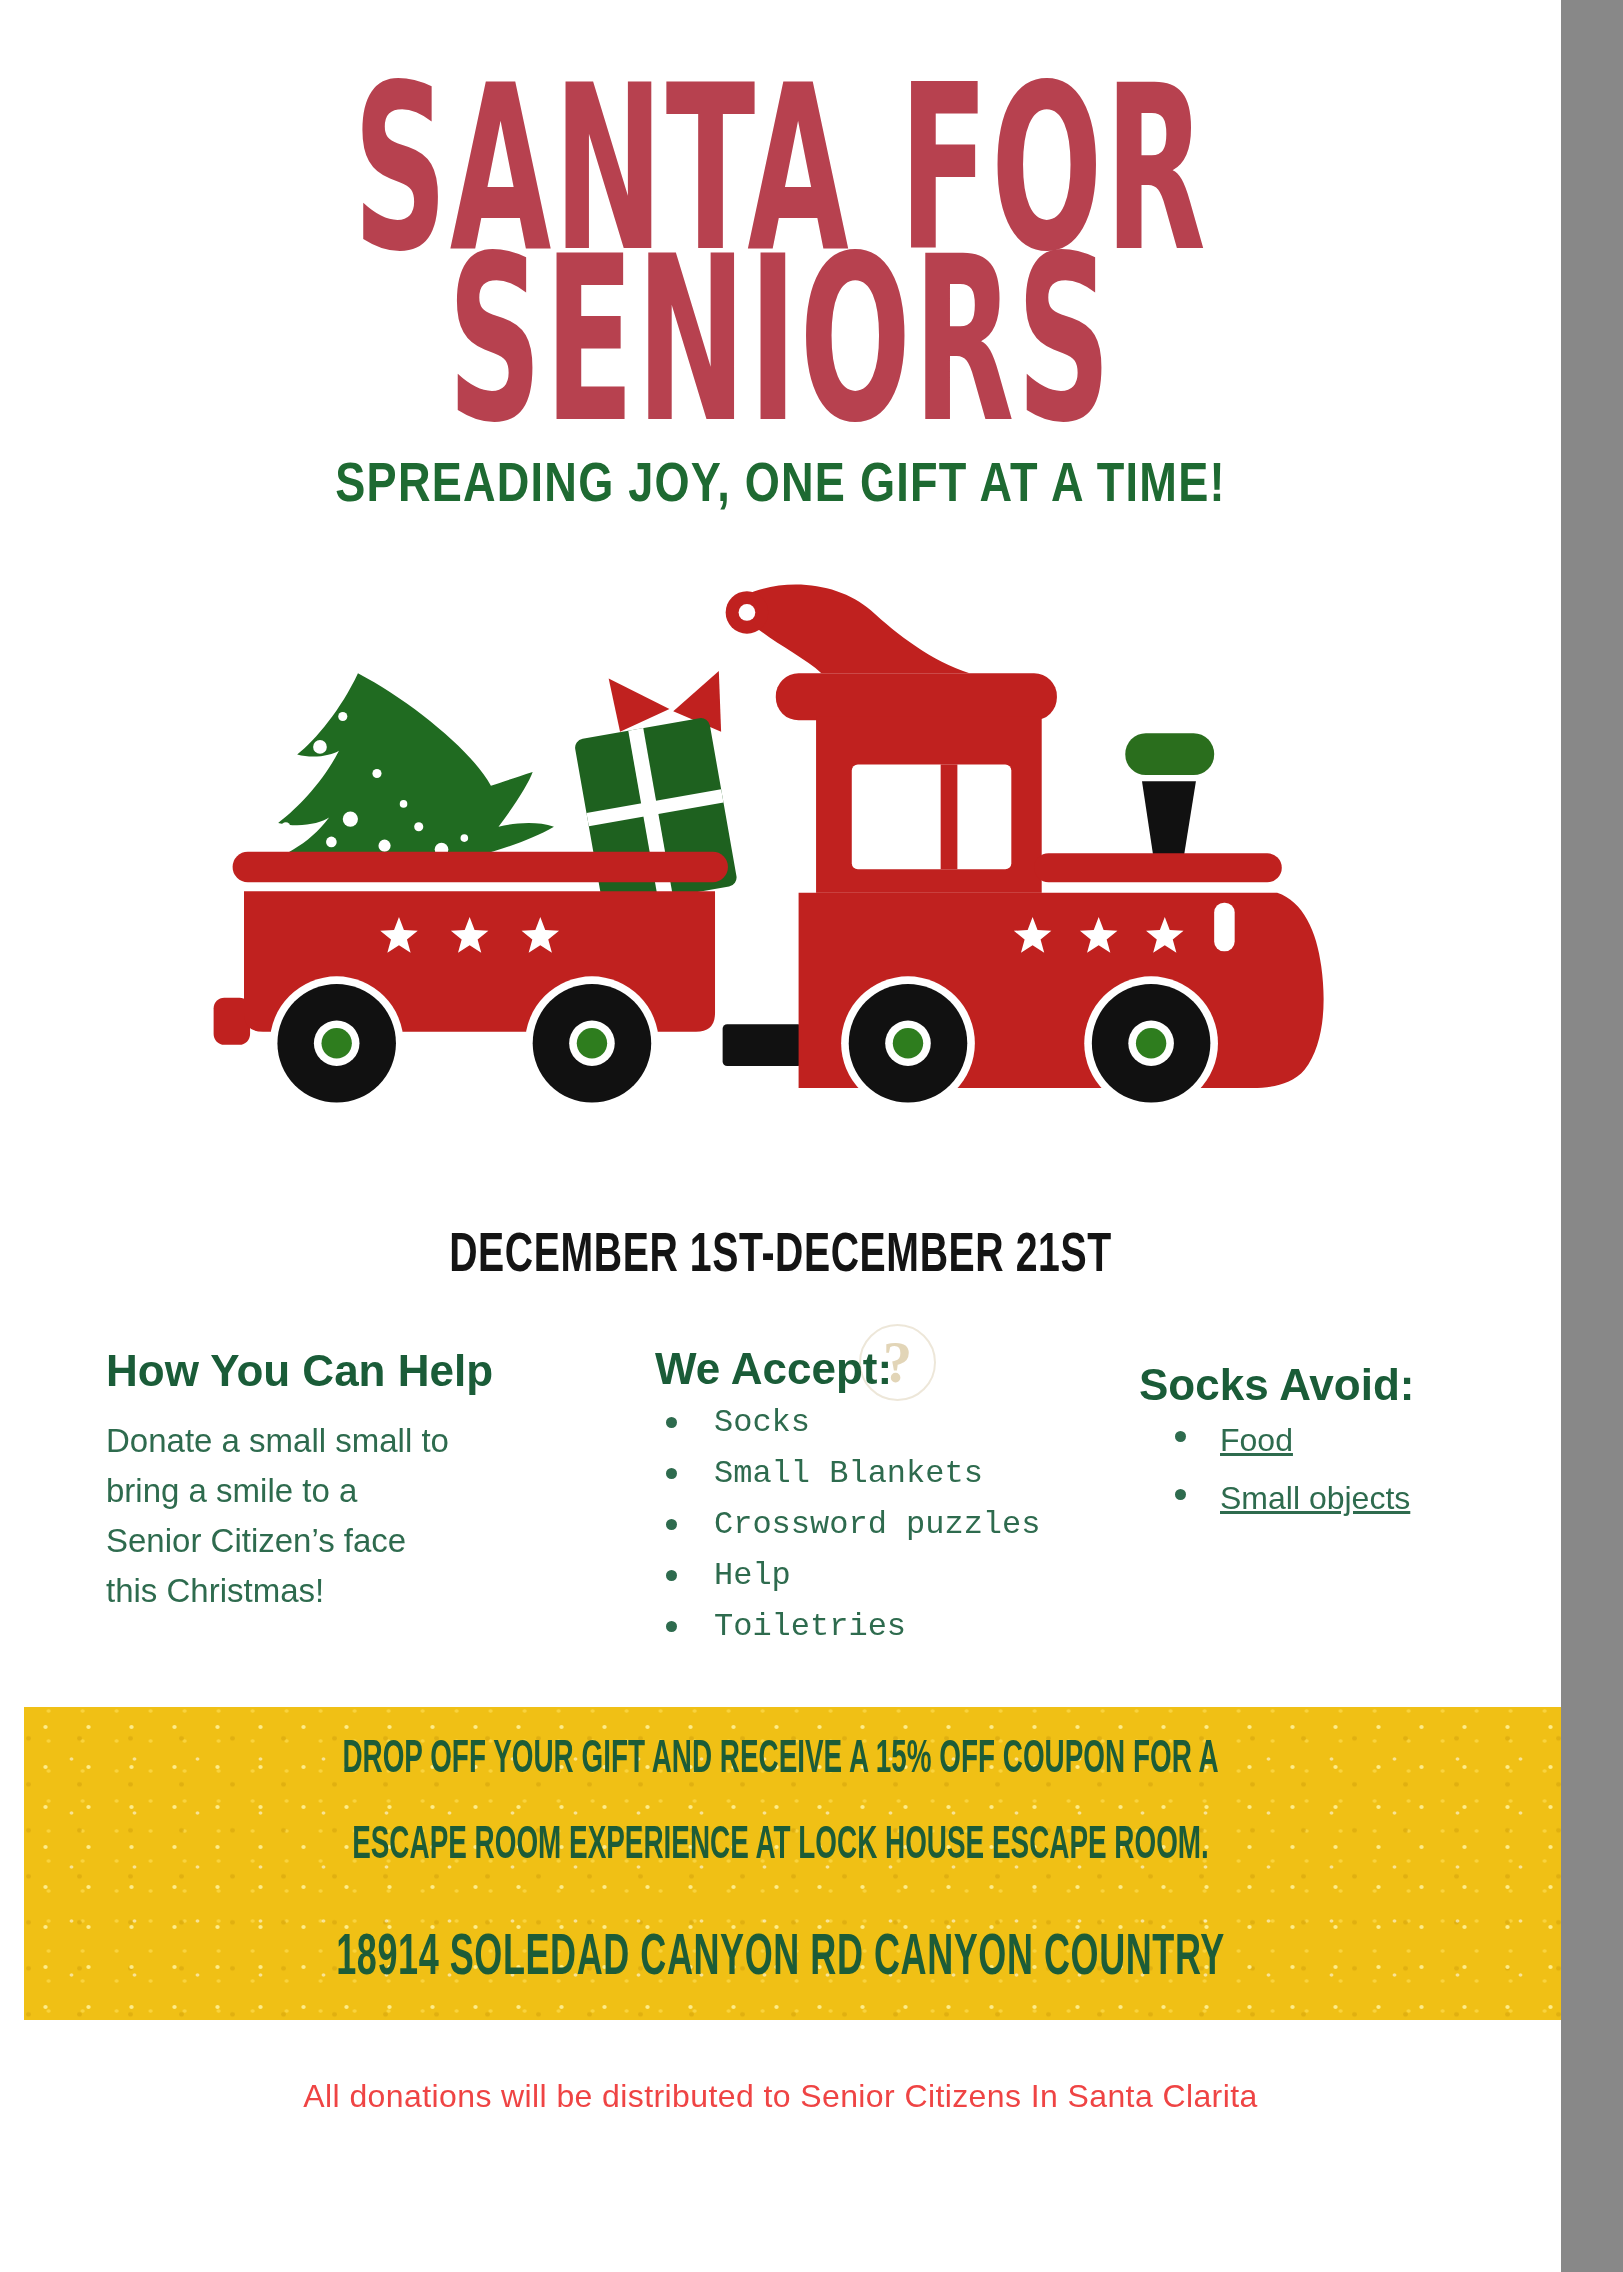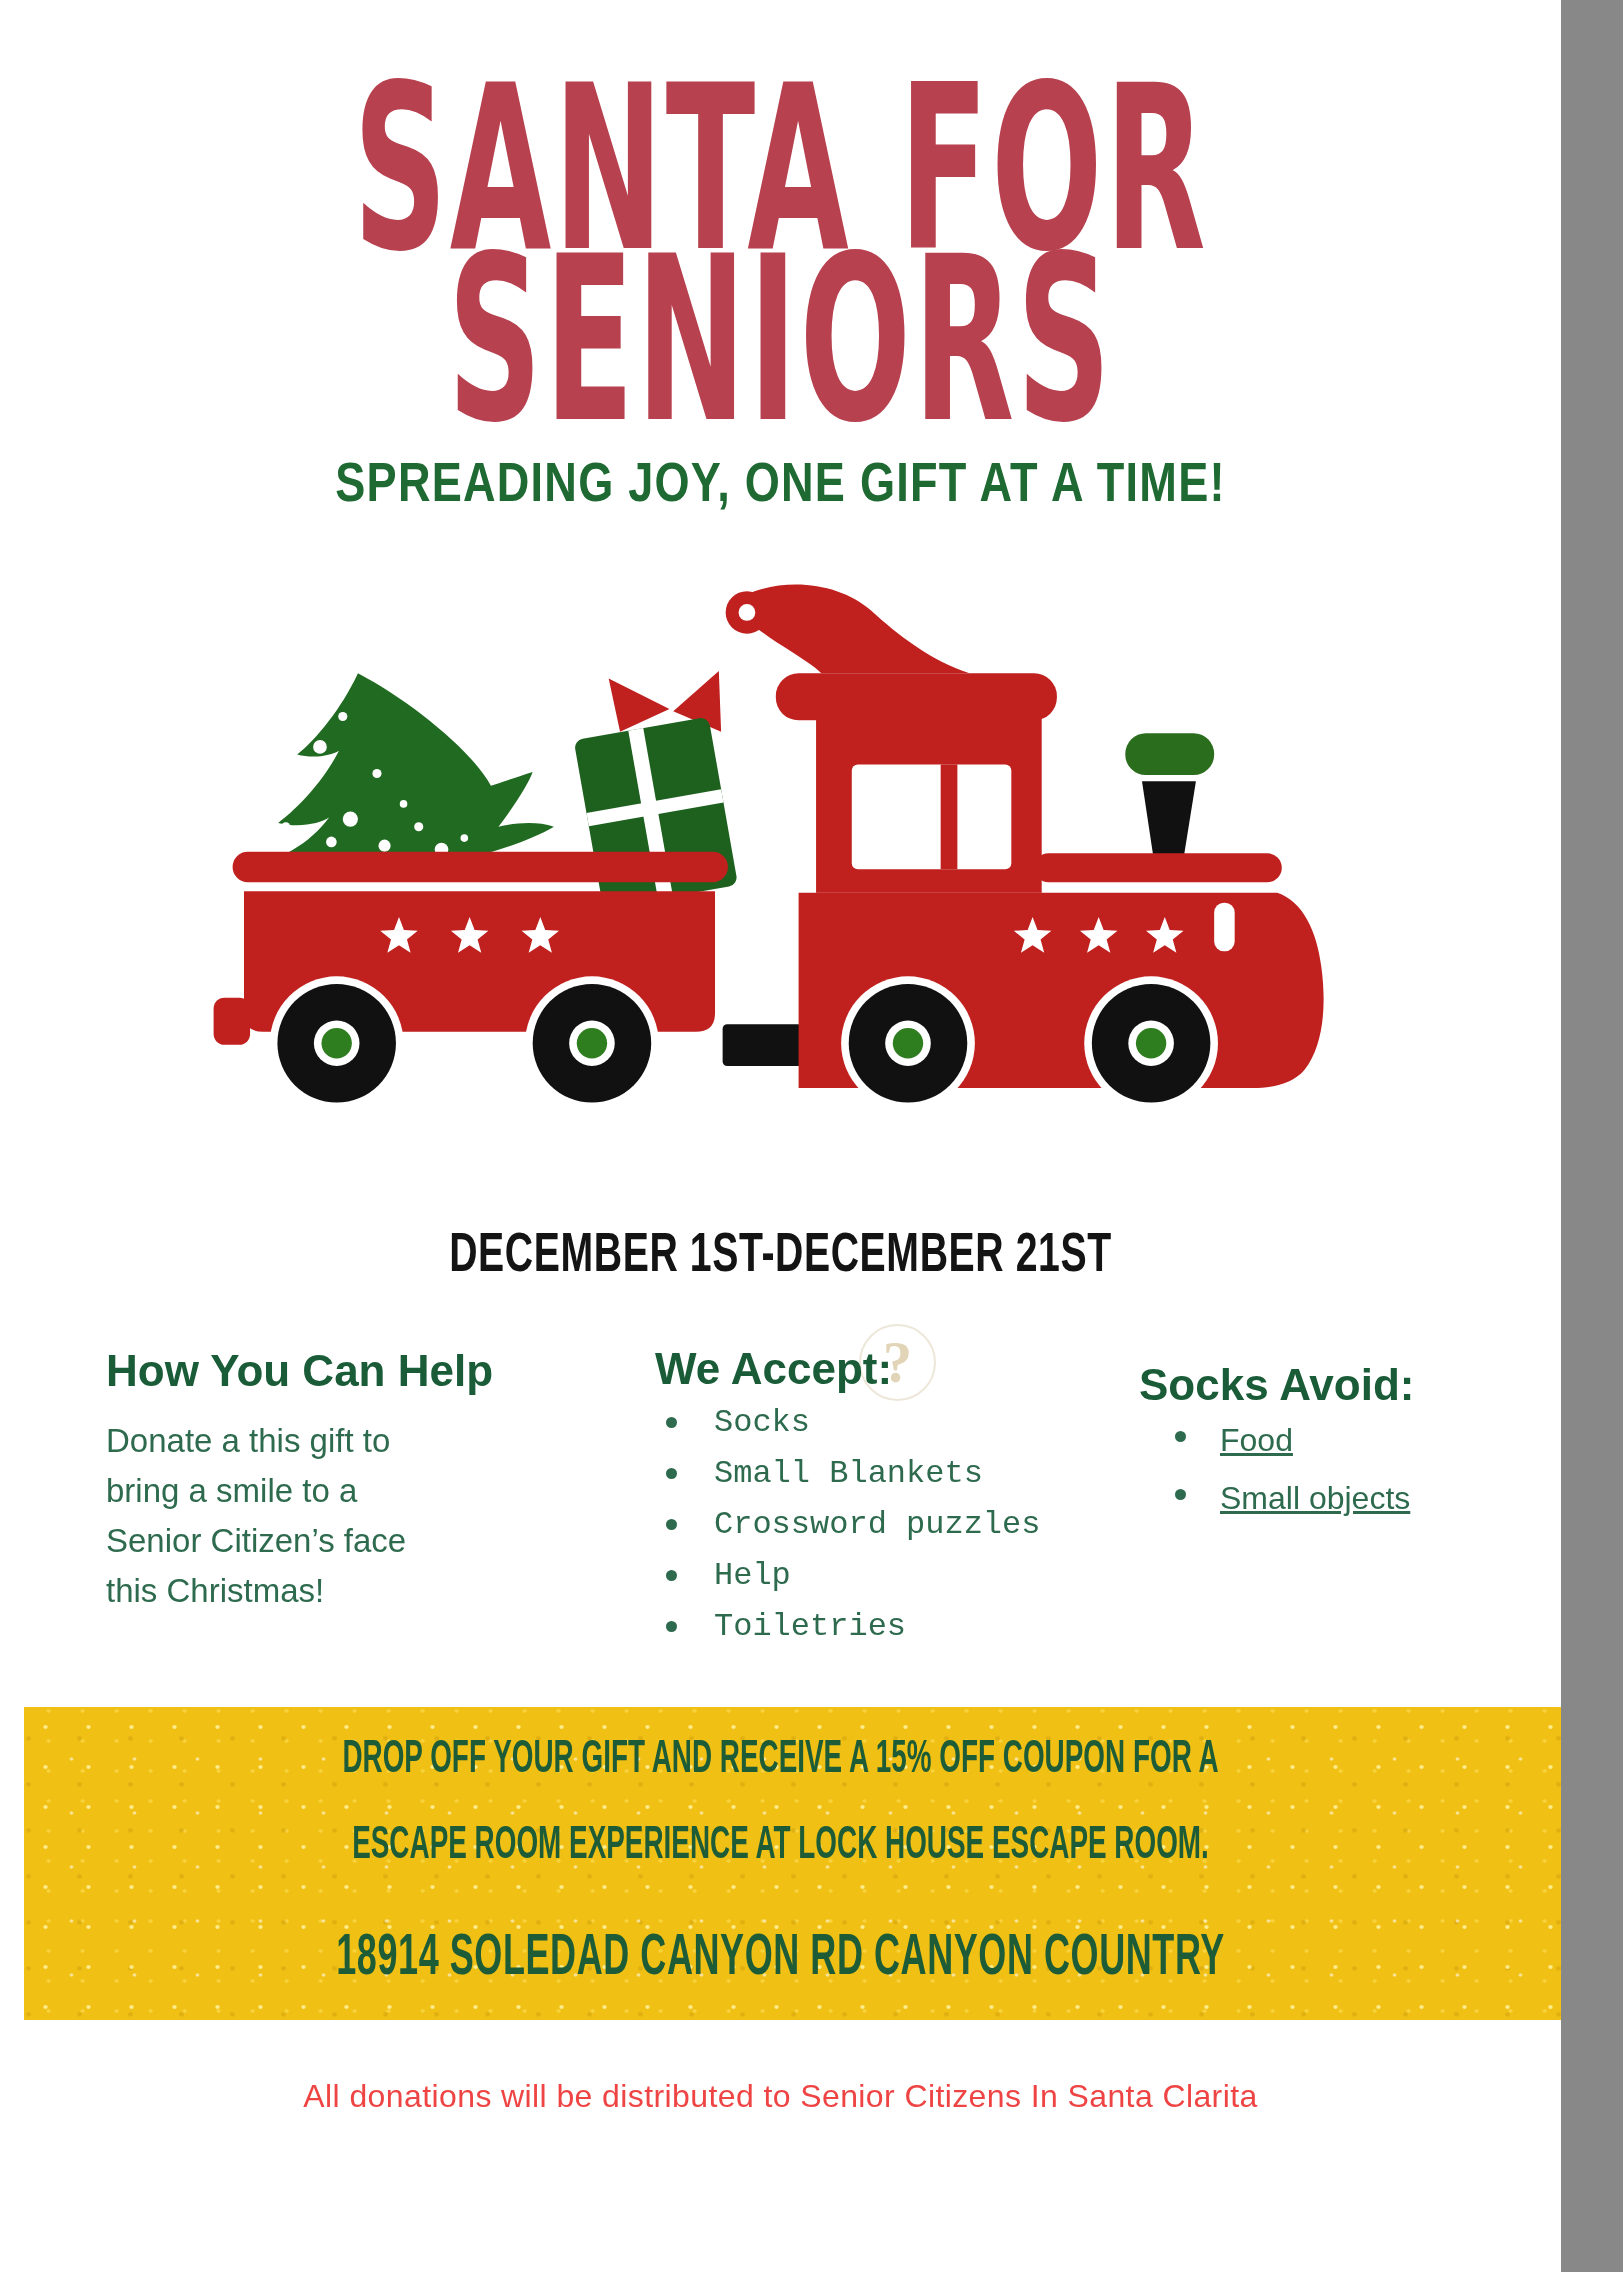--- a/index.html
+++ b/index.html
@@ -146,21 +146,21 @@
     <use href="#wheel" x="162" y="615"></use>
     <use href="#wheel" x="498" y="615"></use>
     <use href="#wheel" x="914" y="615"></use>
     <use href="#wheel" x="1234" y="615"></use>
   </svg>
 
   <div id="dates" class="center-line">DECEMBER 1ST-DECEMBER 21ST</div>
 
   <div class="abs col-heading" style="top:1346px;left:106px;">How You Can Help</div>
   <div id="how-help-lines" class="abs body-green">
-    <div>Donate a this gift to</div>
+    <div>Donate a small small to</div>
     <div>bring a smile to a</div>
     <div>Senior Citizen’s face</div>
     <div>this Christmas!</div>
   </div>
 
   <div id="watermark" class="abs">?</div>
 
   <div class="abs col-heading" style="top:1344px;left:655px;">We Accept:</div>
   <ul id="accept-list" class="abs body-green">
     <li>Socks</li>

